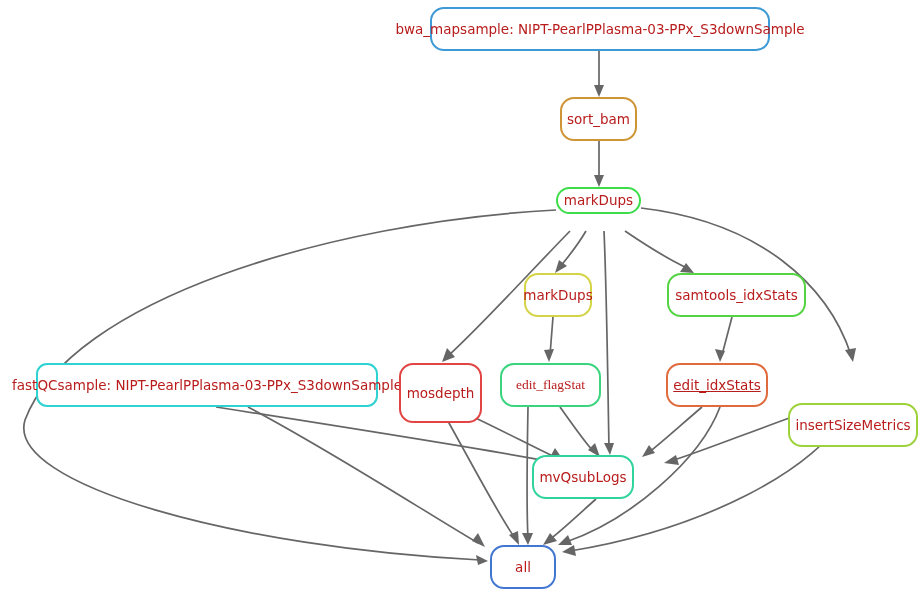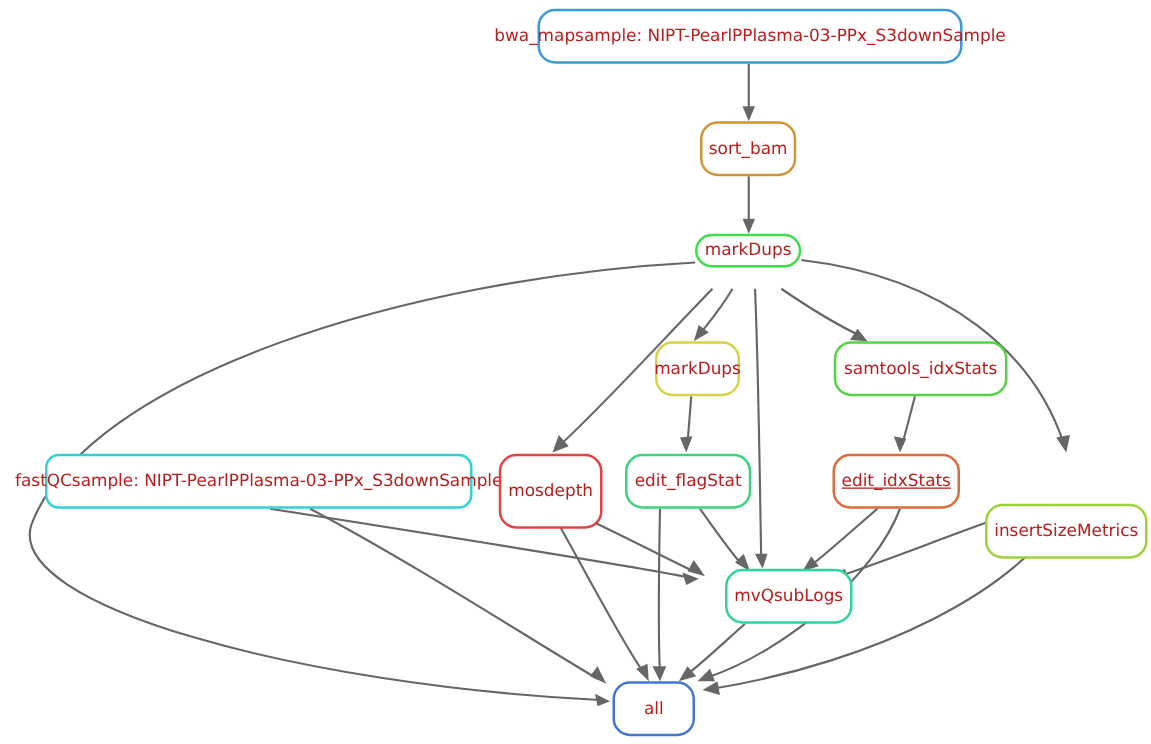--- a/index.html
+++ b/index.html
@@ -161,29 +161,29 @@
       <div class="node single" style="left: 667px; top: 273px; width: 139px; height: 44px; border-color: rgb(84, 212, 67);">
         <span class="line1">samtools_idxStats</span>
       </div>
       <div class="node" style="left: 36px; top: 363px; width: 342px; height: 44px; border-color: rgb(46, 210, 210); border-radius: 11px;">
         <span class="line1">fastQC</span>
         <span class="line2">sample: NIPT-PearlPPlasma-03-PPx_S3downSample</span>
       </div>
       <div class="node single" style="left: 399px; top: 363px; width: 83px; height: 60px; border-color: rgb(226, 68, 68);">
         <span class="line1">mosdepth</span>
       </div>
-      <div class="node single" style="left: 500px; top: 363px; width: 101px; height: 44px; border-color: rgb(58, 212, 126);">
+      <div class="node single" style="left: 500px; top: 363px; width: 101px; height: 44px; border-color: rgb(58, 212, 126); font-family: Liberation Serif, serif;">
         <span class="line1">edit_flagStat</span>
       </div>
       <div class="node single" style="left: 666px; top: 363px; width: 102px; height: 44px; border-color: rgb(223, 106, 61); text-decoration: underline;">
         <span class="line1">edit_idxStats</span>
       </div>
       <div class="node single" style="left: 788px; top: 363px; width: 130px; height: 44px; border-color: rgb(158, 210, 59); margin-top: 40px;">
         <span class="line1">insertSizeMetrics</span>
       </div>
-      <div class="node single" style="left: 580px; top: 455px; width: 102px; height: 44px; border-color: rgb(47, 212, 155);">
+      <div class="node single" style="left: 532px; top: 455px; width: 102px; height: 44px; border-color: rgb(47, 212, 155);">
         <span class="line1">mvQsubLogs</span>
       </div>
       <div class="node single" style="left: 490px; top: 545px; width: 66px; height: 44px; border-color: rgb(66, 119, 209);">
         <span class="line1">all</span>
       </div>
     </div>
 </div>
 
 </body></html>

